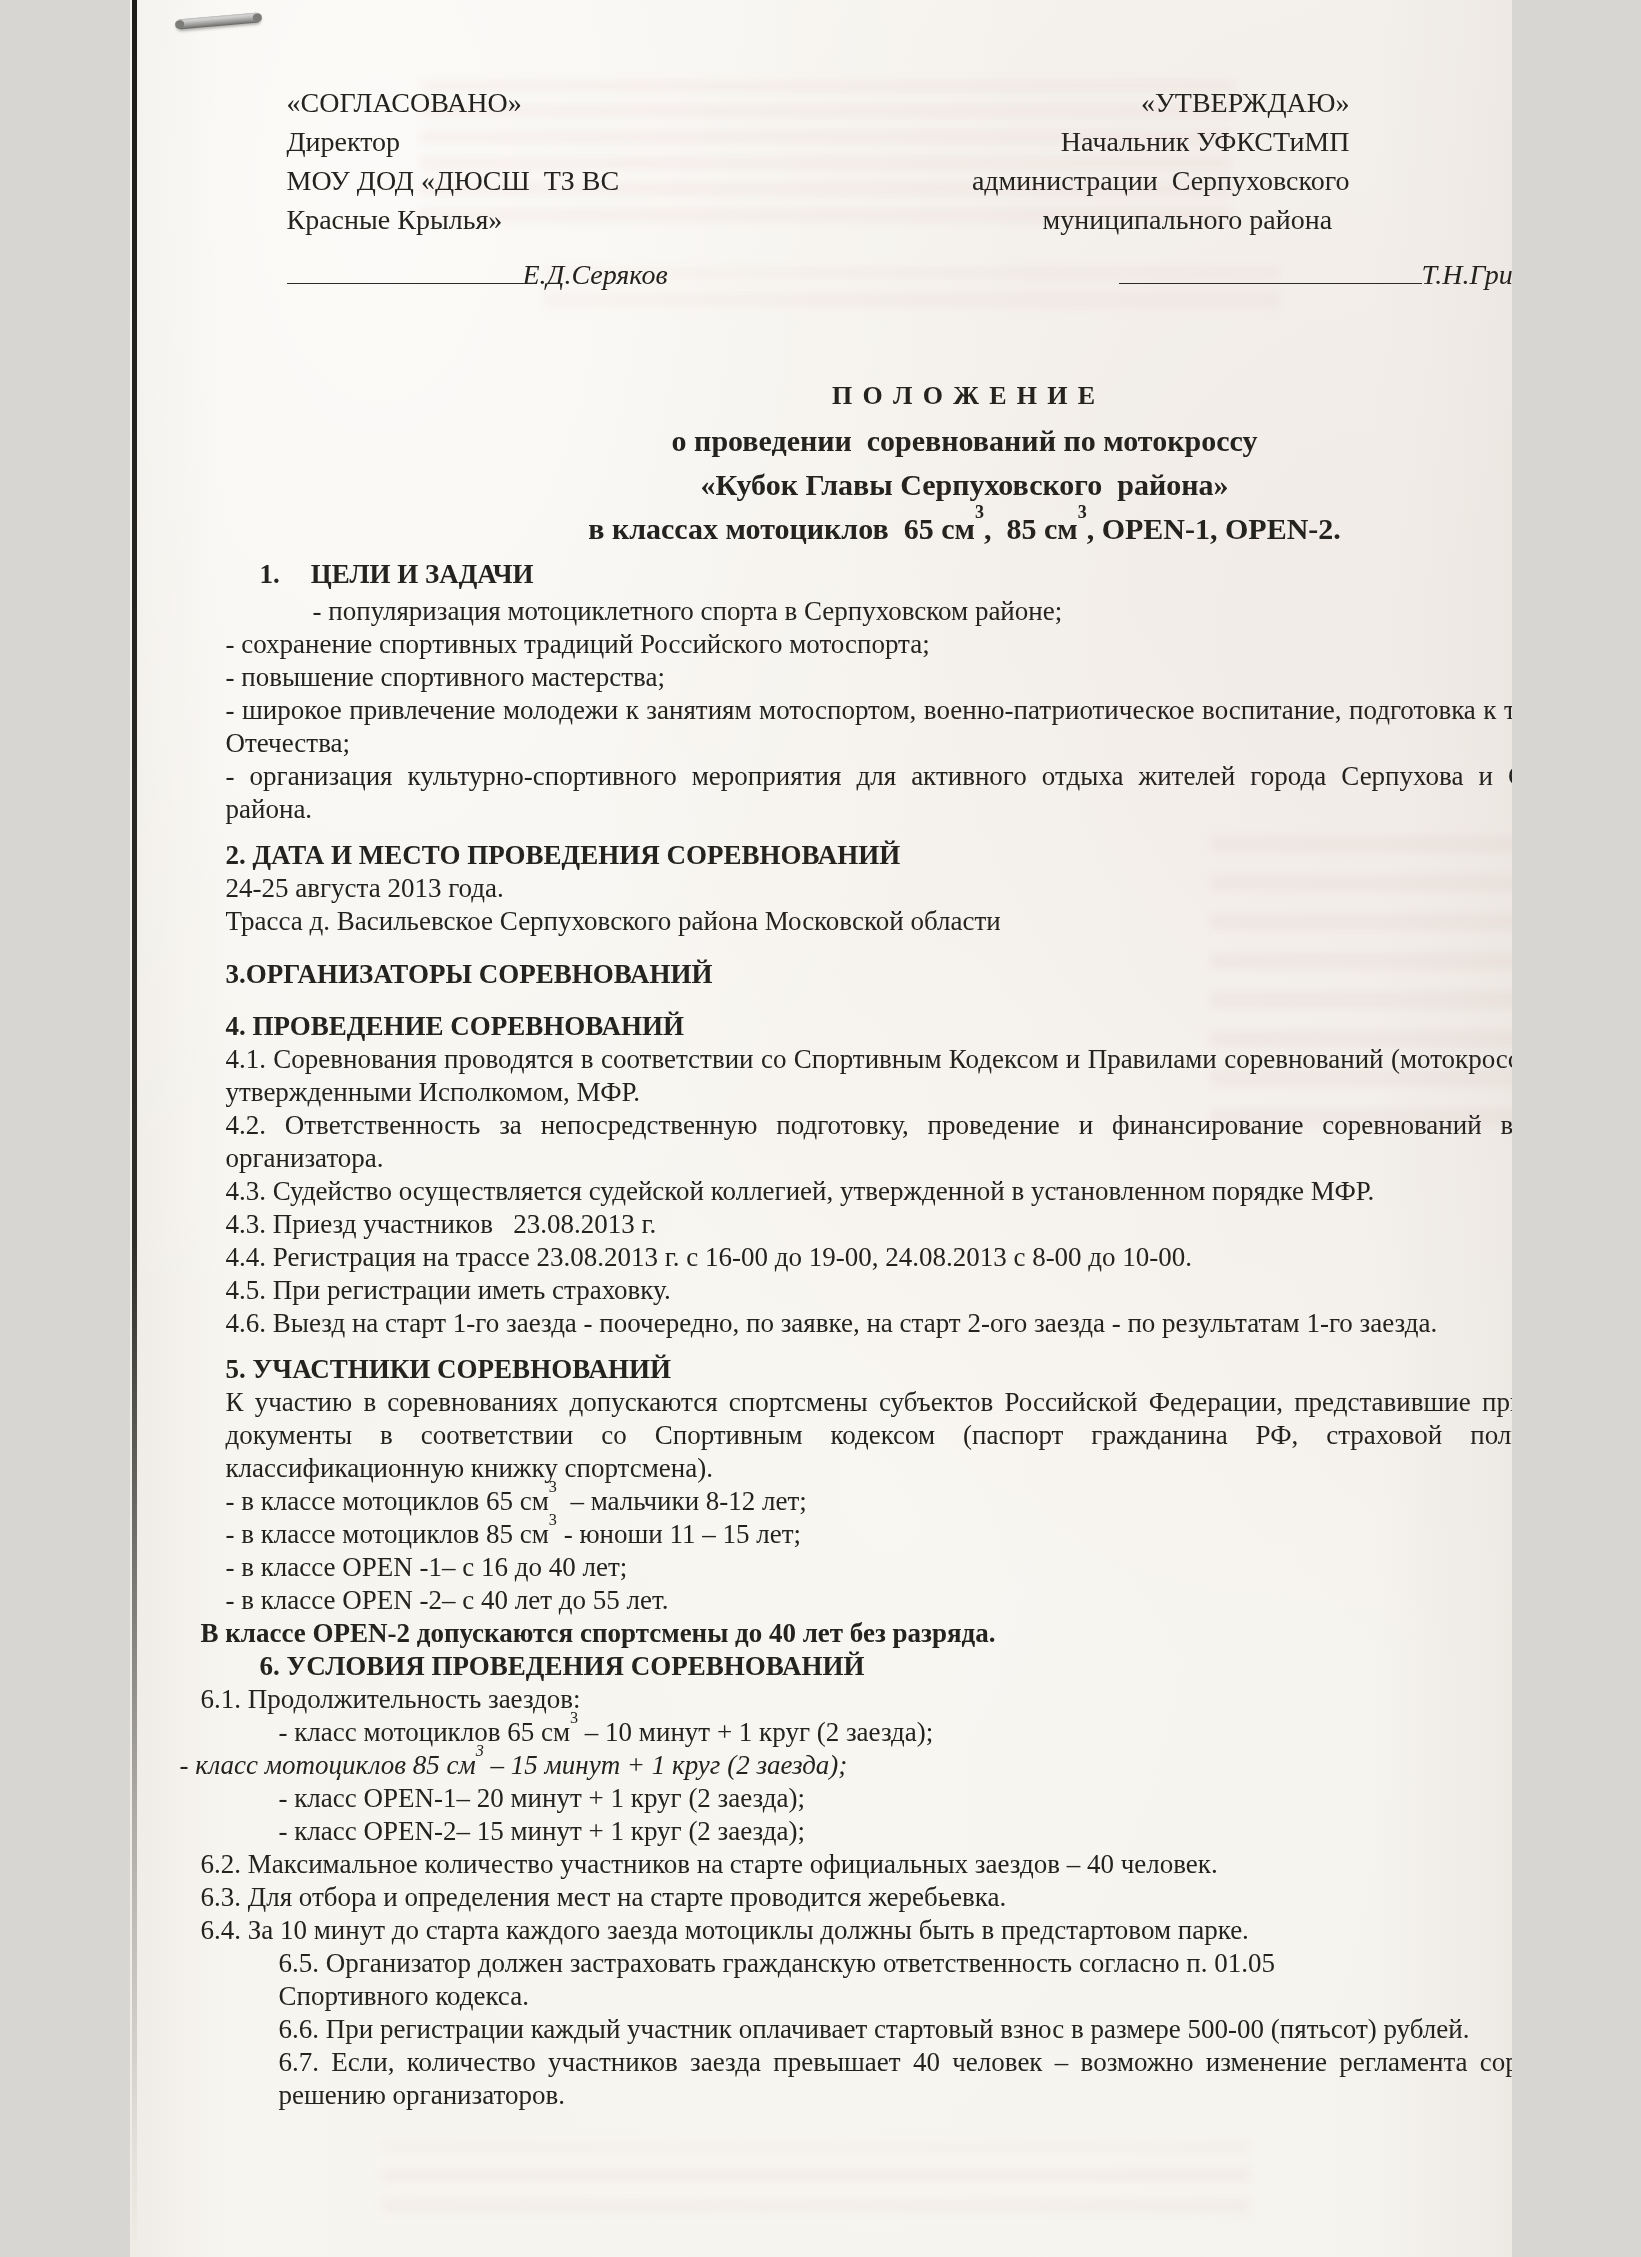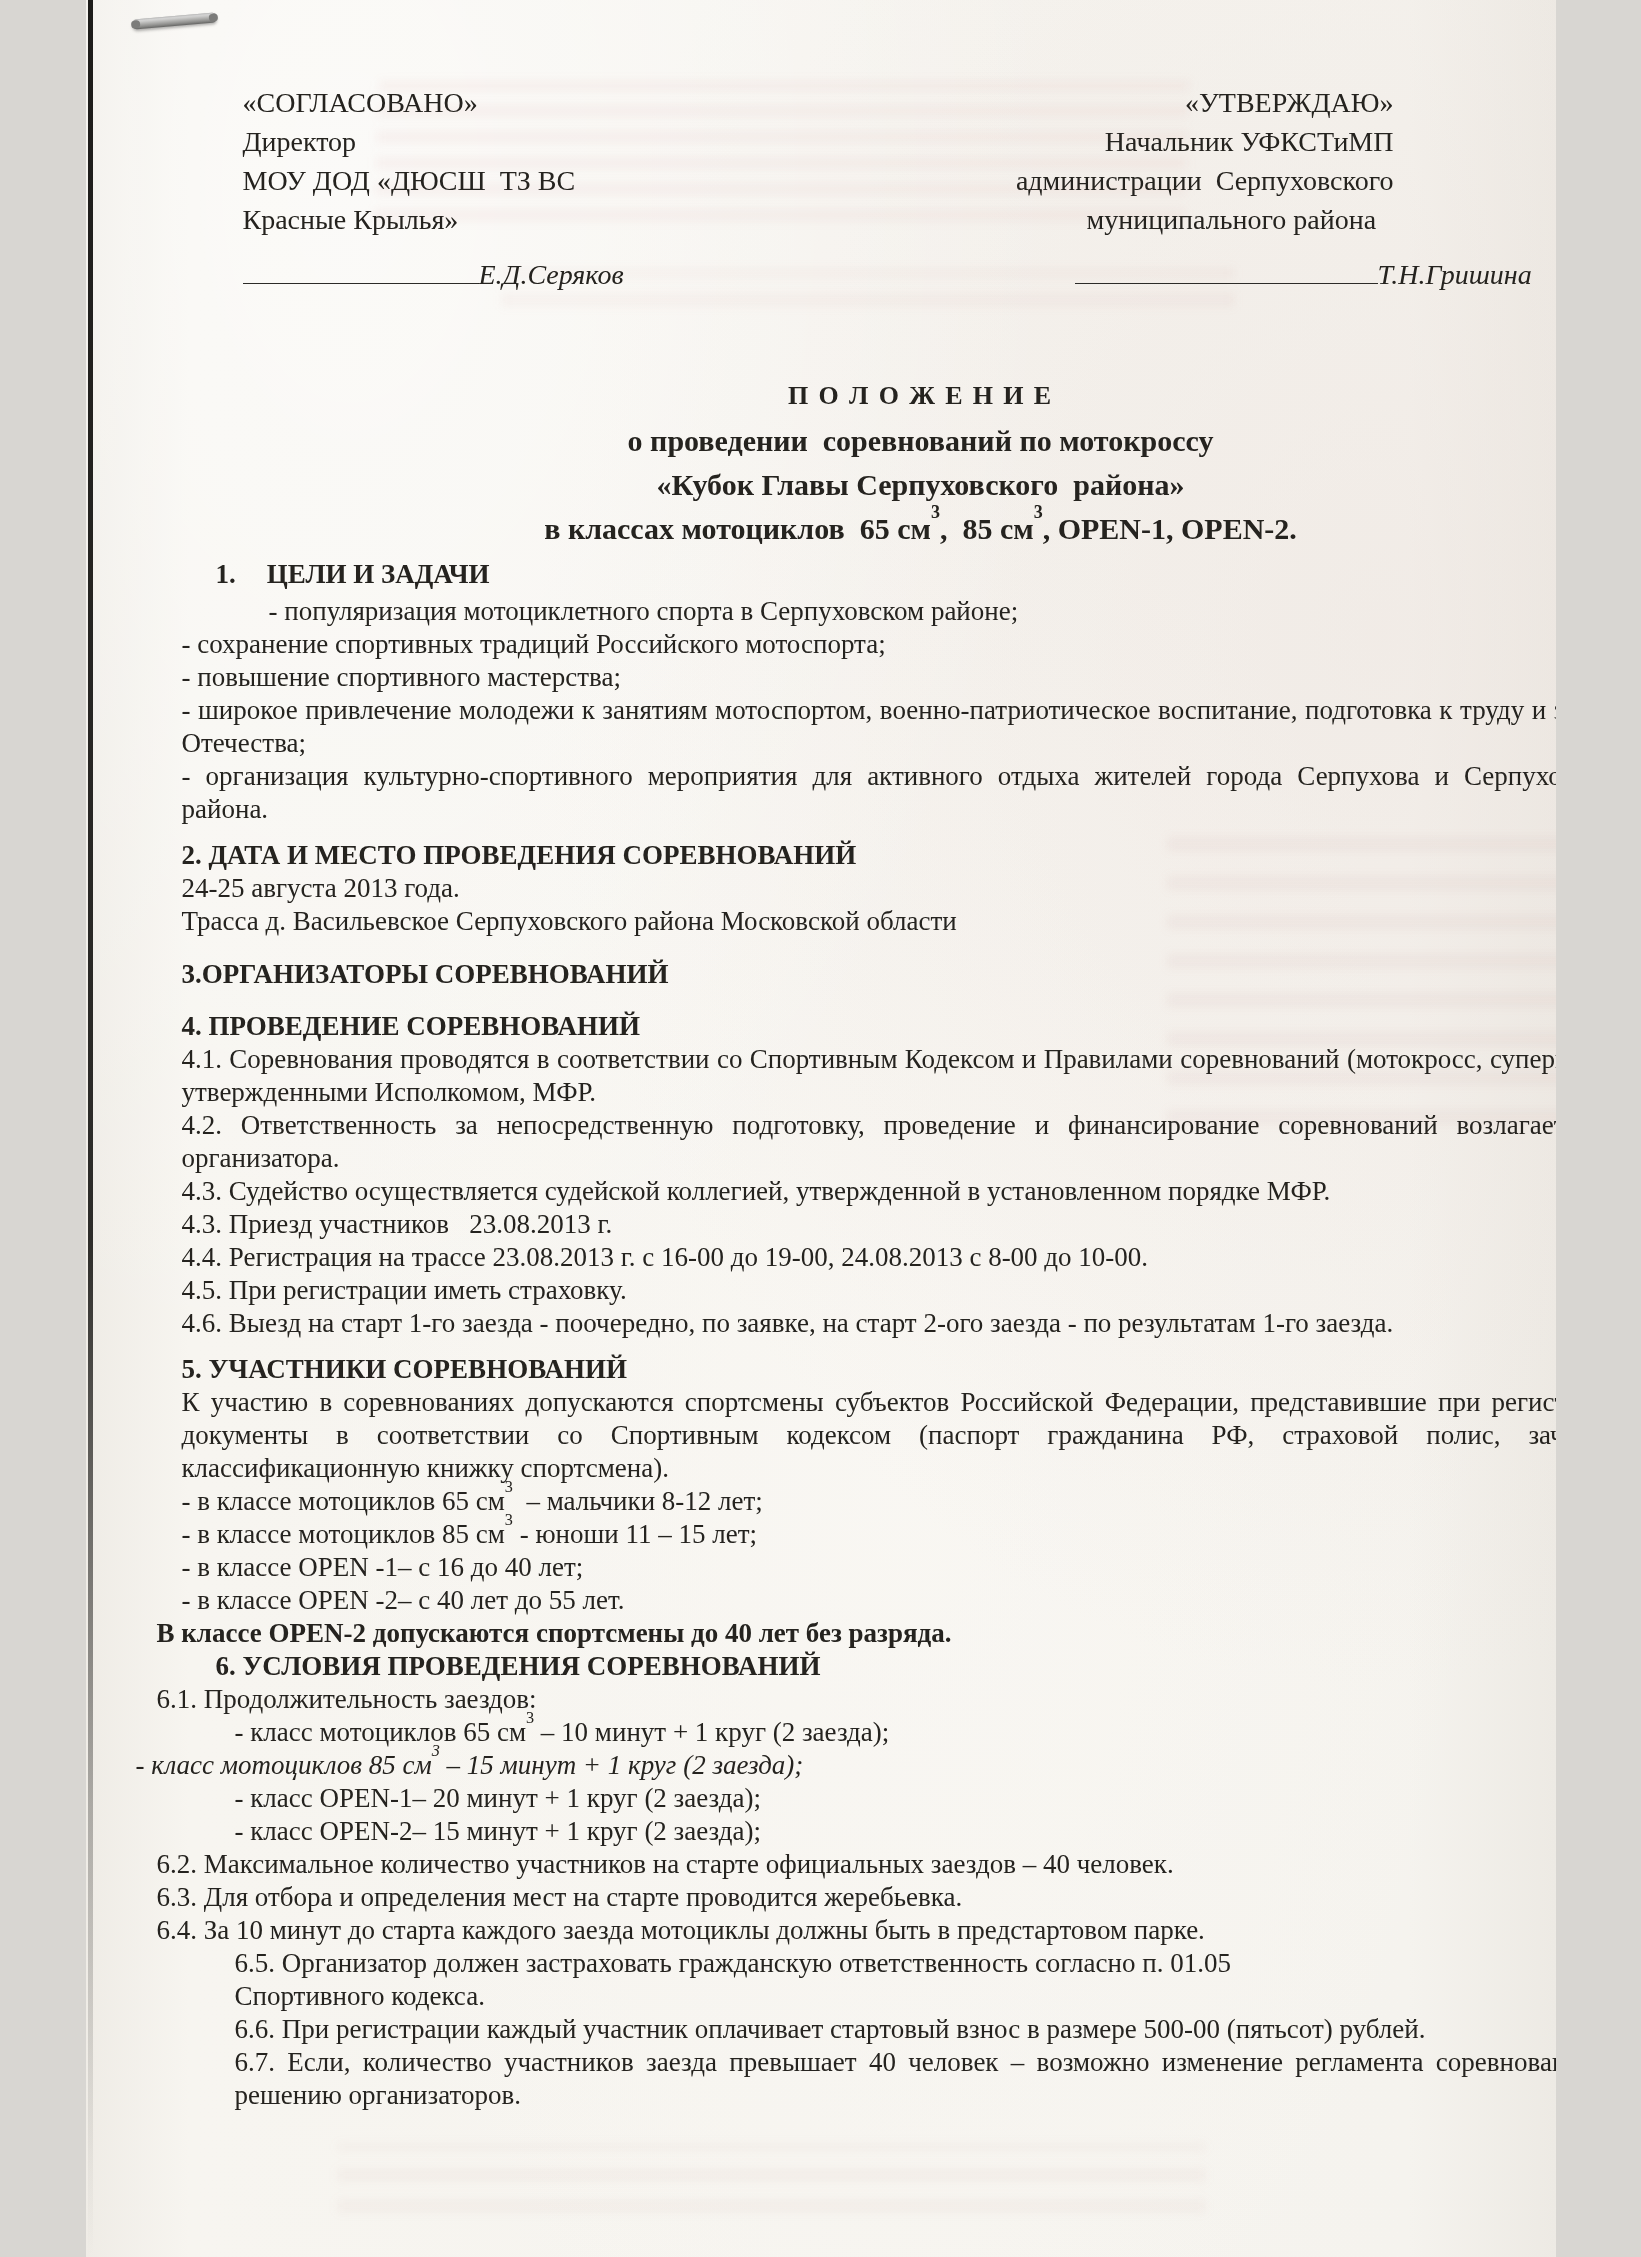--- a/index.html
+++ b/index.html
@@ -1,28 +1,29 @@
 <!DOCTYPE html>
 <html lang="ru"><head>
 <meta charset="utf-8">
 <style>
   html,body{margin:0;padding:0;background:#d8d6d2;}
   .page{
     position:relative;
-    width:1470px;height:2257px;
+    width:1362px;height:2257px;
     margin:0 auto;
     overflow:hidden;
     font-family:"Liberation Serif","DejaVu Serif",serif;
     color:#25231f;
     background-color:#f5f3ee;
     background-image:
       radial-gradient(ellipse at 18% 8%, rgba(255,255,255,0.55), transparent 42%),
       radial-gradient(ellipse at 88% 28%, rgba(236,226,221,0.45), transparent 46%),
       radial-gradient(ellipse at 55% 65%, rgba(250,248,244,0.7), transparent 52%),
       linear-gradient(90deg,#efece6,#f7f5f0 7%,#f5f3ee 90%,#edeae4);
+    padding-left: 20px;
   }
   
   .edge{position:absolute;left:2.9px;top:0;width:4.8px;height:100%;
     background:linear-gradient(180deg,#1d1c1a 0%,#2e2d2a 55%,rgba(46,45,42,0.35) 80%,rgba(46,45,42,0.05) 96%,transparent 100%);}
   .staple{position:absolute;left:46px;top:16.4px;width:85px;height:9.7px;border-radius:4.8px;
     transform:rotate(-5deg);
     background:linear-gradient(180deg,#ececec,#a8a8a6 55%,#6f6f6d);
     box-shadow:0 1.9px 2.9px rgba(40,40,40,0.35), inset 0 0 1.9px #555;}
   .staple::before,.staple::after{content:"";position:absolute;top:1px;width:8.7px;height:7.7px;border-radius:3.9px;background:#7c7c7a;}
   .staple::before{left:-1px}.staple::after{right:-1px}

